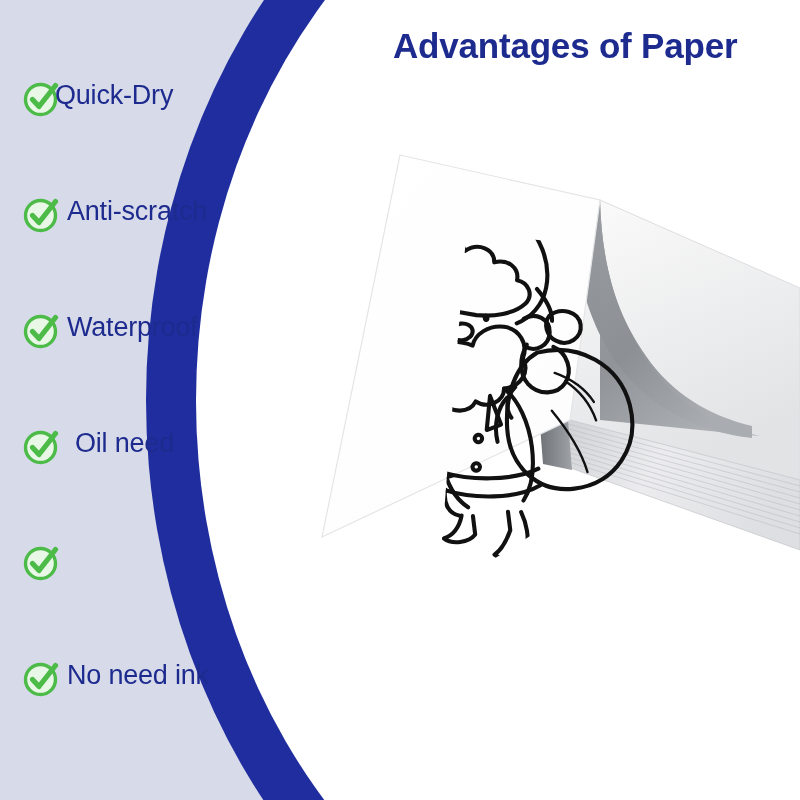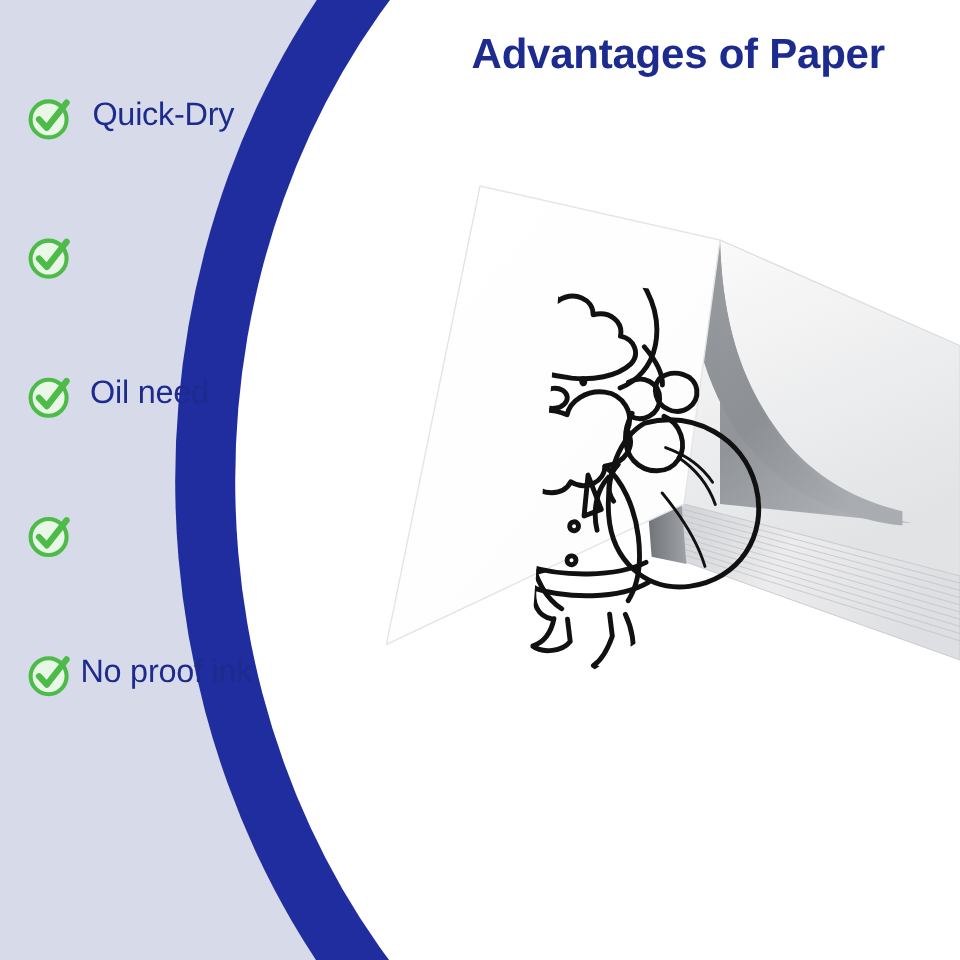--- a/index.html
+++ b/index.html
@@ -109,31 +109,41 @@
 
   <div id="feature-list">
 
     <div class="feature-row">
       <span class="check-icon">
         <svg viewBox="0 0 40 40" width="40" height="40">
           <circle cx="18.5" cy="21.5" r="15" fill="#e8f7e6" stroke="#4cbb48" stroke-width="3.4"></circle>
           <path d="M10.5 21.5 L17 28.5 L33.5 7.5" fill="none" stroke="#4cbb48" stroke-width="5.2" stroke-linecap="round" stroke-linejoin="round"></path>
         </svg>
       </span>
-      <span class="feature-label" style="left:55px">Quick-Dry</span>
-    </div>
-
-
-    <div class="feature-row">
-      <span class="check-icon">
-        <svg viewBox="0 0 40 40" width="40" height="40">
-          <circle cx="18.5" cy="21.5" r="15" fill="#e8f7e6" stroke="#4cbb48" stroke-width="3.4"></circle>
-          <path d="M10.5 21.5 L17 28.5 L33.5 7.5" fill="none" stroke="#4cbb48" stroke-width="5.2" stroke-linecap="round" stroke-linejoin="round"></path>
-        </svg>
-      </span>
+      <span class="feature-label" style="left:33px">Quick-Dry</span>
+    </div>
+
+    <div class="feature-row">
+      <span class="check-icon">
+        <svg viewBox="0 0 40 40" width="40" height="40">
+          <circle cx="18.5" cy="21.5" r="15" fill="#e8f7e6" stroke="#4cbb48" stroke-width="3.4"></circle>
+          <path d="M10.5 21.5 L17 28.5 L33.5 7.5" fill="none" stroke="#4cbb48" stroke-width="5.2" stroke-linecap="round" stroke-linejoin="round"></path>
+        </svg>
+      </span>
+      <span class="feature-label" style="left:45px">Anti-scratch</span>
+    </div>
+
+    <div class="feature-row">
+      <span class="check-icon">
+        <svg viewBox="0 0 40 40" width="40" height="40">
+          <circle cx="18.5" cy="21.5" r="15" fill="#e8f7e6" stroke="#4cbb48" stroke-width="3.4"></circle>
+          <path d="M10.5 21.5 L17 28.5 L33.5 7.5" fill="none" stroke="#4cbb48" stroke-width="5.2" stroke-linecap="round" stroke-linejoin="round"></path>
+        </svg>
+      </span>
+      <span class="feature-label" style="left:45px">Waterproof</span>
     </div>
 
     <div class="feature-row">
       <span class="check-icon">
         <svg viewBox="0 0 40 40" width="40" height="40">
           <circle cx="18.5" cy="21.5" r="15" fill="#e8f7e6" stroke="#4cbb48" stroke-width="3.4"></circle>
           <path d="M10.5 21.5 L17 28.5 L33.5 7.5" fill="none" stroke="#4cbb48" stroke-width="5.2" stroke-linecap="round" stroke-linejoin="round"></path>
         </svg>
       </span>
       <span class="feature-label" style="left:53px">Oil need</span>
@@ -148,21 +158,21 @@
       </span>
     </div>
 
     <div class="feature-row">
       <span class="check-icon">
         <svg viewBox="0 0 40 40" width="40" height="40">
           <circle cx="18.5" cy="21.5" r="15" fill="#e8f7e6" stroke="#4cbb48" stroke-width="3.4"></circle>
           <path d="M10.5 21.5 L17 28.5 L33.5 7.5" fill="none" stroke="#4cbb48" stroke-width="5.2" stroke-linecap="round" stroke-linejoin="round"></path>
         </svg>
       </span>
-      <span class="feature-label" style="left:45px">No proof ink</span>
+      <span class="feature-label" style="left:45px">No need ink</span>
     </div>
 
   </div>
 
   <div id="paper-art">
     <svg viewBox="0 0 500 480" width="500" height="480">
       <defs>
         <linearGradient id="gCurl" x1="0" y1="0" x2="0.6" y2="1">
           <stop offset="0%" stop-color="#9a9da1"></stop>
           <stop offset="55%" stop-color="#8c9094"></stop>

